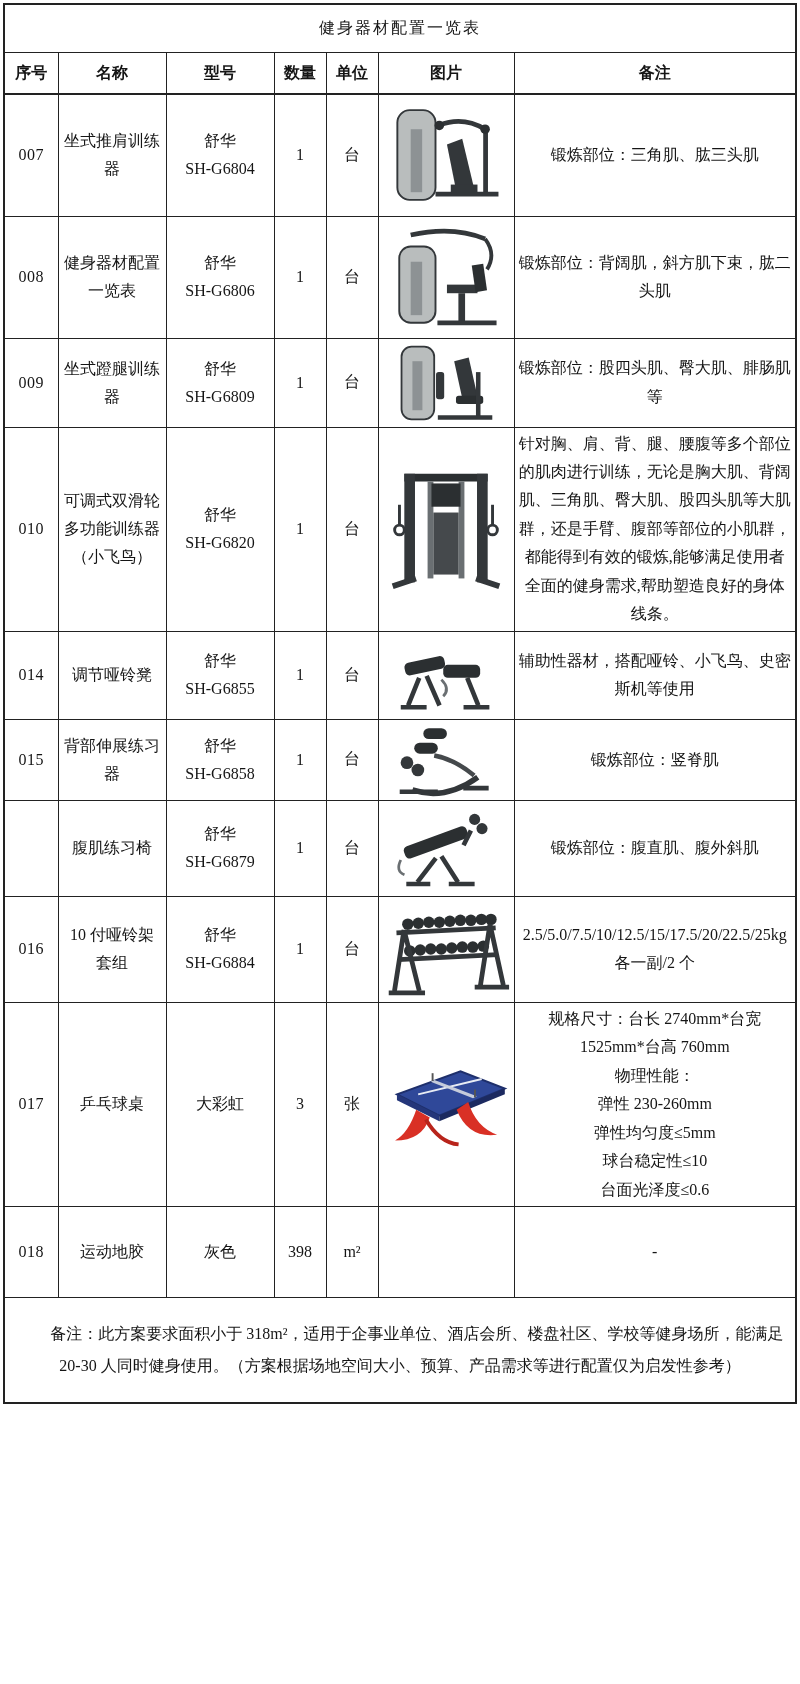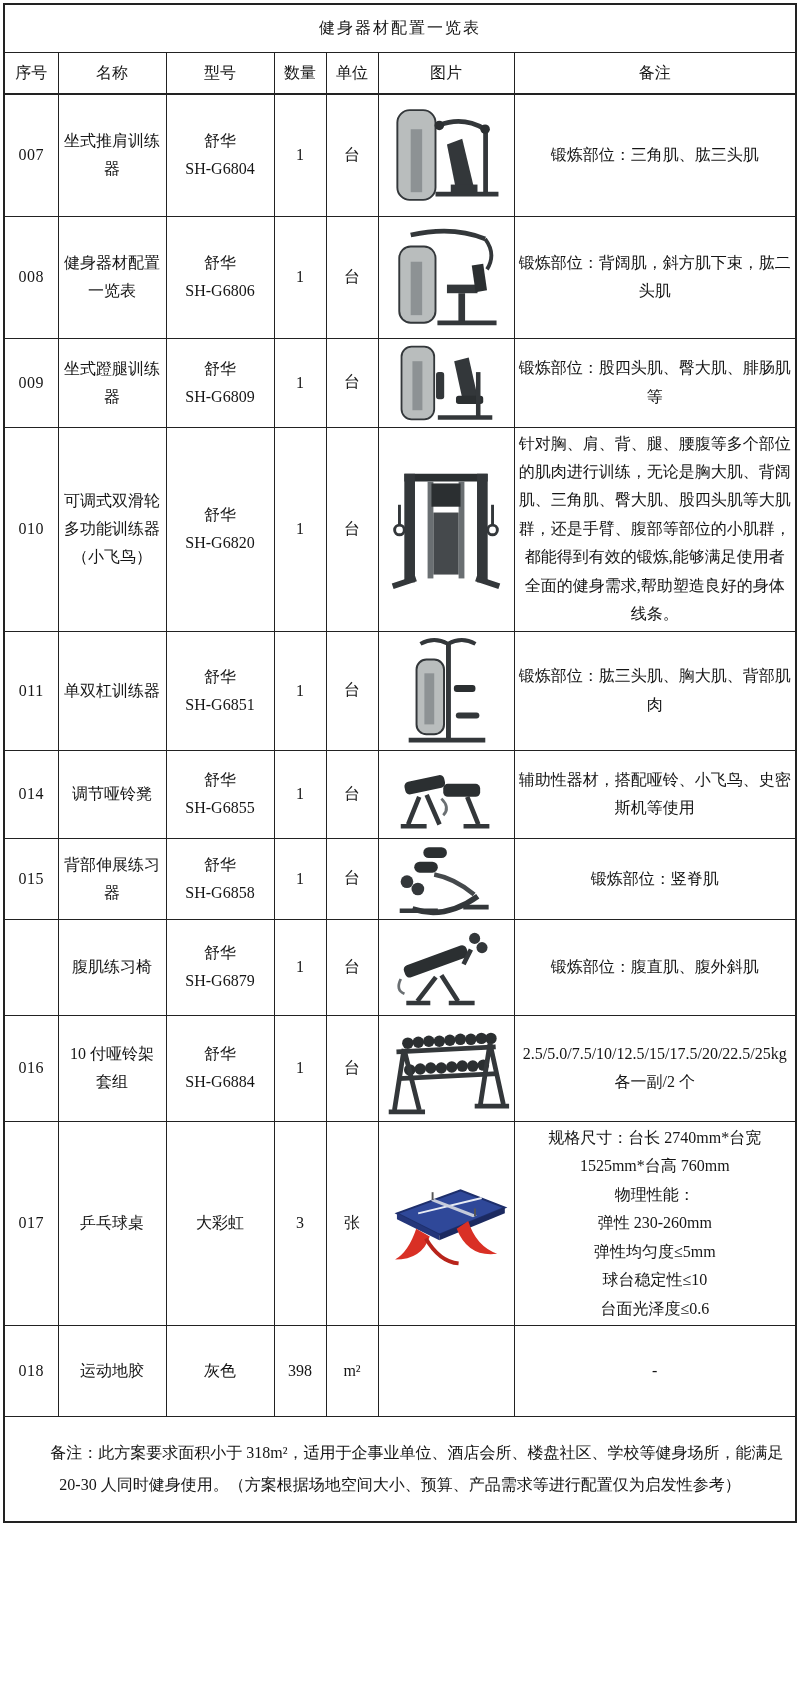--- a/index.html
+++ b/index.html
@@ -2,21 +2,21 @@
 <html><head>
 <meta charset="utf-8">
 <style>
   html,body{margin:0;padding:0;background:#fff;}
   body{width:800px;min-height:1684px;font-family:"Liberation Serif","DejaVu Serif",serif;color:#151515;}
   .page{padding:3px 3px 0 3px;}
   table.sheet{border-collapse:collapse;table-layout:fixed;width:794px;border:2px solid #222;}
   .sheet th,.sheet td{border:1px solid #222;padding:2px 4px;text-align:center;vertical-align:middle;
     font-size:16px;font-weight:normal;overflow:hidden;}
   .title-cell{font-size:29px;font-weight:bold;height:43px;letter-spacing:2px;border-bottom-width:2px;margin-top:14px;}
-  .head-row th{font-weight:normal;height:36px;border-bottom-width:2px;font-size:16px;}
+  .head-row th{font-weight:bold;height:36px;border-bottom-width:2px;font-size:16px;}
   .c-no{letter-spacing:.5px;}
   .c-name,.c-model{line-height:1.75;}
   .pre{white-space:pre-line;}
   .c-remark{text-align:left;padding:6px 10px 6px 11px;font-size:15px;line-height:1.78;white-space:pre-line;}
   .c-remark.center{text-align:center;}
   .c-photo{padding:2px;}
   .c-photo svg{display:block;margin:0 auto;}
   .footer-cell{text-align:left;padding:16px 18px 10px 18px;font-size:17px;line-height:2.0;border-top-width:2px;}
   .footer-cell p{margin:0;text-indent:2.1em;}
   .footer-cell .bd{font-weight:normal;margin-top:32px;}
@@ -136,40 +136,20 @@
           <line x1="17" y1="42" x2="17" y2="64" stroke="#33373a" stroke-width="3"></line>
           <circle cx="17" cy="68" r="5" fill="none" stroke="#33373a" stroke-width="3"></circle>
           <line x1="113" y1="42" x2="113" y2="64" stroke="#33373a" stroke-width="3"></line>
           <circle cx="113" cy="68" r="5" fill="none" stroke="#33373a" stroke-width="3"></circle>
           <path d="M10 126 L34 118 M120 126 L96 118" stroke="#33373a" stroke-width="6"></path>
         </svg>
       </td>
       <td class="c-remark">针对胸、肩、背、腿、腰腹等多个部位的肌肉进行训练，无论是胸大肌、背阔肌、三角肌、臀大肌、股四头肌等大肌群，还是手臂、腹部等部位的小肌群，都能得到有效的锻炼,能够满足使用者全面的健身需求,帮助塑造良好的身体线条。</td>
     </tr>
 
-    <tr style="height:119px">
-      <td class="c-no">011</td>
-      <td class="c-name">单双杠训练器</td>
-      <td class="c-model pre">舒华
-SH-G6851</td>
-      <td>1</td>
-      <td>台</td>
-      <td class="c-photo">
-        <svg width="110" height="114" viewBox="0 0 112 116">
-          <path d="M30 10 Q44 2 58 10 M58 10 Q72 2 86 10" stroke="#33373a" stroke-width="4" fill="none"></path>
-          <rect x="56" y="8" width="5" height="100" fill="#33373a"></rect>
-          <rect x="26" y="26" width="28" height="76" rx="10" fill="#b9bdbd" stroke="#33373a" stroke-width="2"></rect>
-          <rect x="34" y="40" width="10" height="52" fill="#8d9294"></rect>
-          <rect x="64" y="52" width="22" height="7" rx="3" fill="#2b2f31"></rect>
-          <rect x="66" y="80" width="24" height="6" rx="3" fill="#33373a"></rect>
-          <path d="M18 108 H96" stroke="#33373a" stroke-width="5"></path>
-        </svg>
-      </td>
-      <td class="c-remark">锻炼部位：肱三头肌、胸大肌、背部肌肉</td>
-    </tr>
 
 
 
     <tr style="height:88px">
       <td class="c-no">014</td>
       <td class="c-name">调节哑铃凳</td>
       <td class="c-model pre">舒华
 SH-G6855</td>
       <td>1</td>
       <td>台</td>

